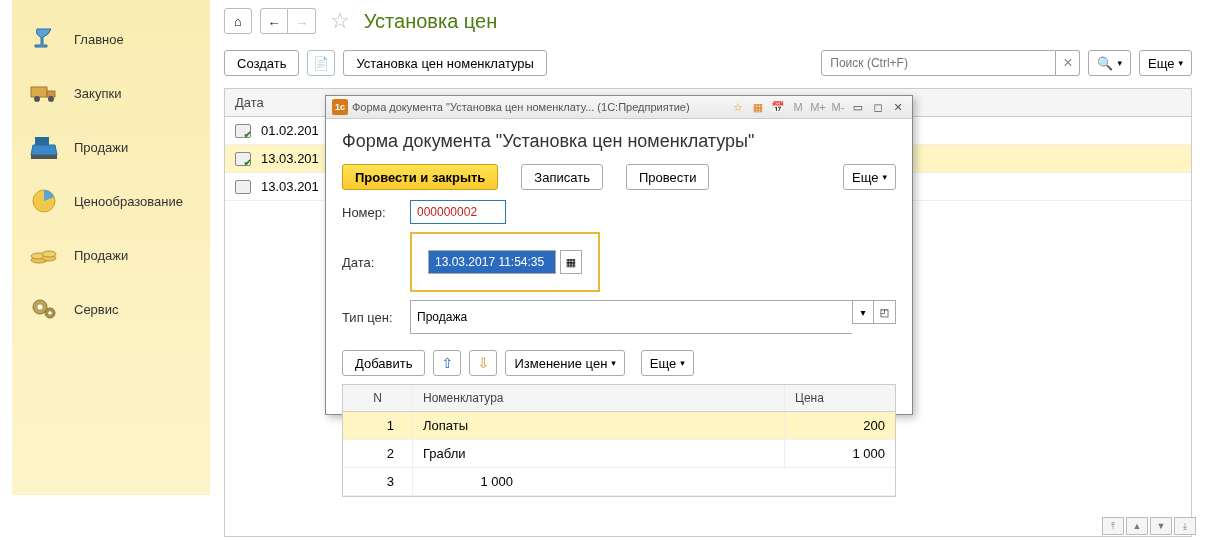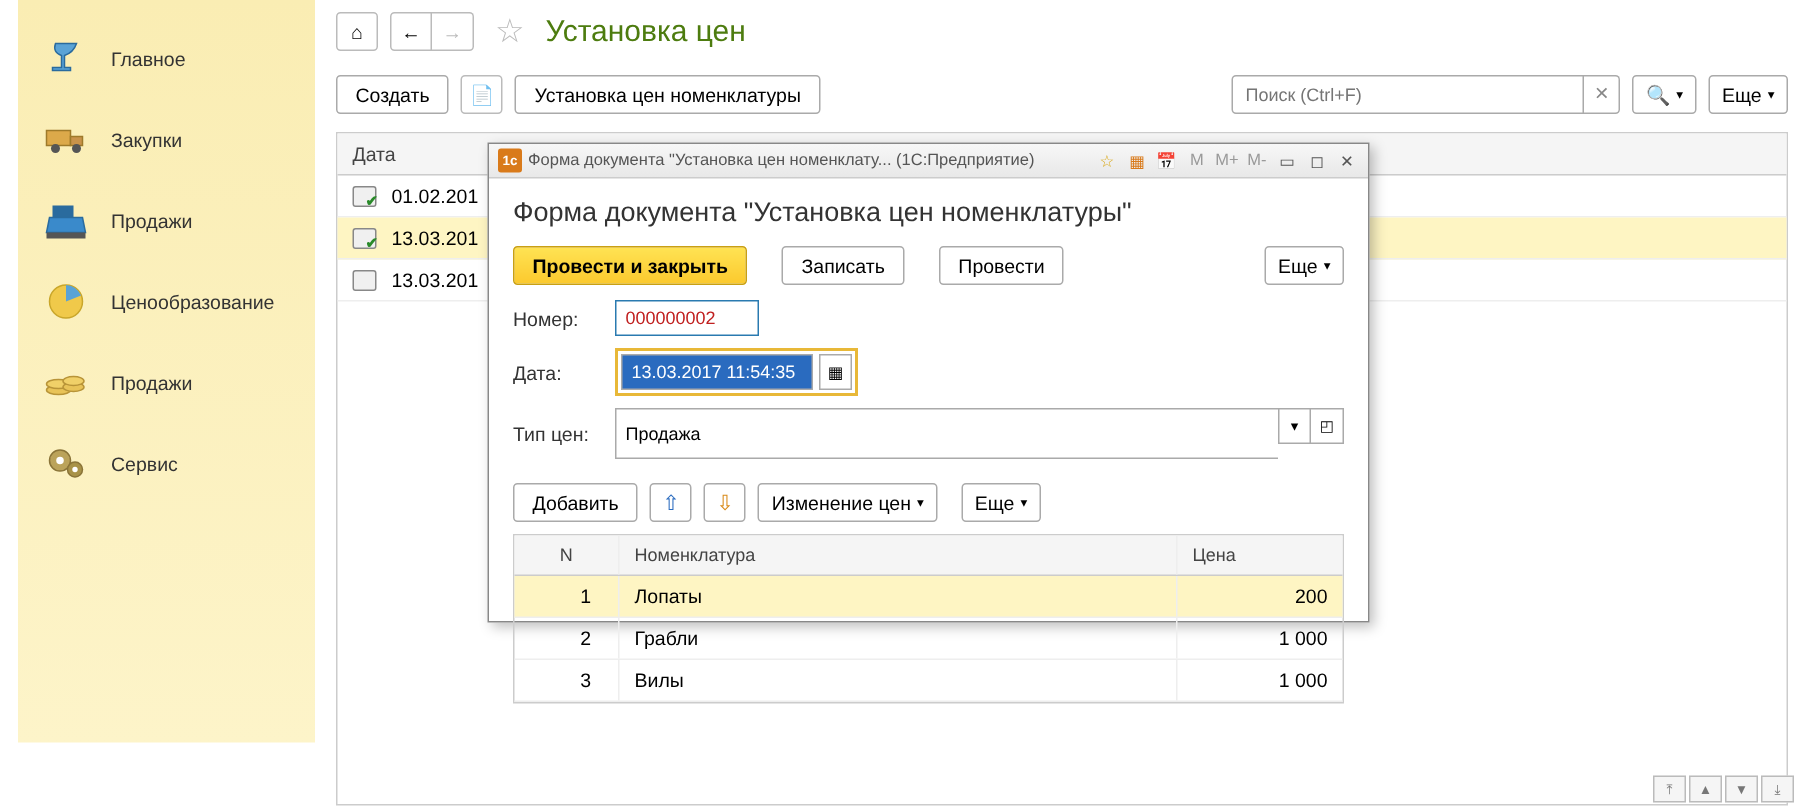--- a/index.html
+++ b/index.html
@@ -43,21 +43,21 @@
 .modal-body { padding: 12px 16px; flex: 1; display: flex; flex-direction: column; }
 .modal-heading { font-size: 18px; color: #333; margin-bottom: 12px; }
 .modal-toolbar { display: flex; gap: 23px; margin-bottom: 10px; align-items: center; }
 .btn-primary { background: linear-gradient(to bottom, #ffe353, #fbc92e); border: 1px solid #c9a013; font-weight: bold; }
 .modal-toolbar .spacer { flex: 1; }
 
 .form-row { display: flex; align-items: center; margin-bottom: 8px; gap: 6px; font-size: 13px; }
 .form-label { width: 62px; color: #333; }
 .inp { height: 24px; border: 1px solid #aaa; padding: 0 6px; font-size: 12px; }
 .inp.num { width: 96px; color: #c02020; border-color: #2a7ab0; }
-.date-wrap { border: 2px solid #e8b838; padding: 2px; display: flex; align-items: flex-end; gap: 4px; }
+.date-wrap { border: 2px solid #e8b838; padding: 16px; display: flex; align-items: flex-end; gap: 4px; }
 .inp.date { width: 128px; background: #2a6bbf; color: #fff; border: 1px solid #aaa; }
 .cal-btn { width: 22px; height: 24px; border: 1px solid #aaa; background: #fff; display: flex; align-items: center; justify-content: center; font-size: 11px; cursor: pointer; }
 .type-input { flex: 1; display: flex; }
 .type-input input { flex: 1; height: 24px; border: 1px solid #aaa; border-right: none; padding: 16px 6px; font-size: 12px; }
 .type-btn { width: 22px; height: 24px; border: 1px solid #aaa; background: #fff; display: flex; align-items: center; justify-content: center; cursor: pointer; font-size: 10px; }
 
 .sub-toolbar { display: flex; gap: 8px; margin: 8px 0; align-items: center; }
 .arrow-btn { width: 28px; height: 26px; border: 1px solid #aaa; background: #fff; border-radius: 3px; display: flex; align-items: center; justify-content: center; cursor: pointer; color: #2a6bbf; font-size: 14px; }
 .arrow-btn.down { color: #d98b1a; }
 
@@ -270,18 +270,17 @@
         <div class="col-name">Лопаты</div>
         <div class="col-price">200</div>
       </div>
       <div class="grid-row">
         <div class="col-n">2</div>
         <div class="col-name">Грабли</div>
         <div class="col-price">1 000</div>
       </div>
       <div class="grid-row">
         <div class="col-n">3</div>
-        <div class="col-name">Вилы</div>
         <div class="col-price">1 000</div>
       </div>
     </div>
   </div>
 </div>
 
 </body></html>

